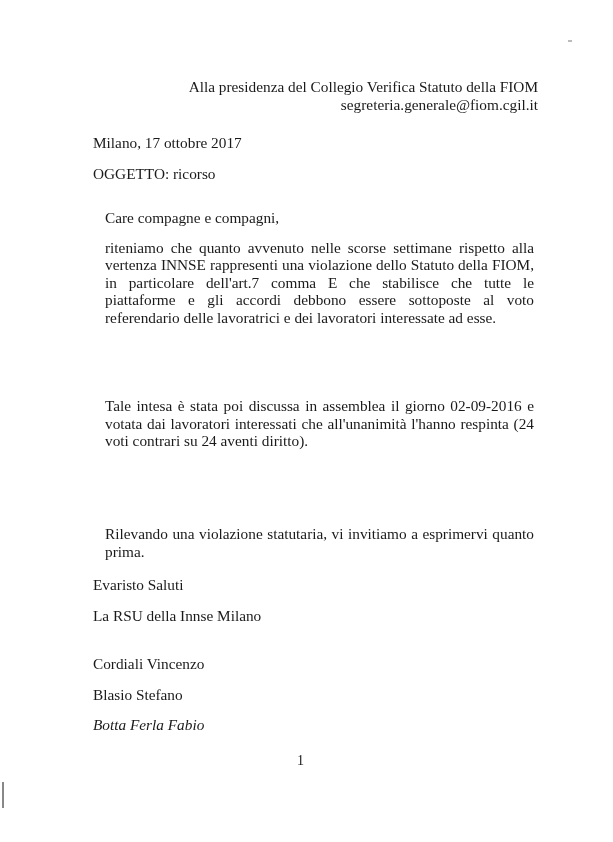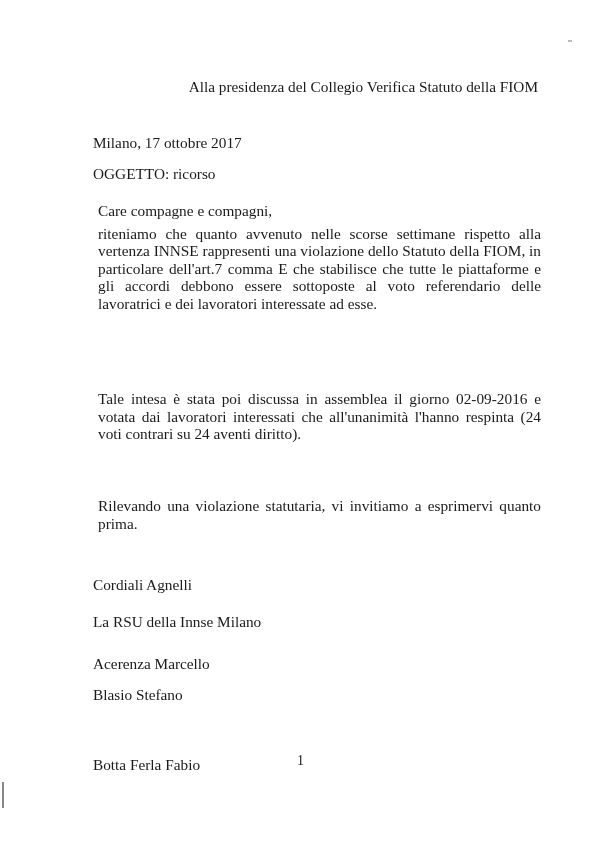--- a/index.html
+++ b/index.html
@@ -35,21 +35,21 @@
       left: 93px;
       white-space: nowrap;
     }
     .para {
       position: absolute;
       left: 93px;
       width: 453px;
       text-align: justify;
     }
     .para p {
-      margin: 5px;
+      margin: 12px;
       text-align: justify;
       text-align-last: left;
     }
     .page-number {
       position: absolute;
       left: 297px;
       top: 752px;
       font-size: 14px;
     }
     .margin-mark {
@@ -71,45 +71,46 @@
   </style>
 </head>
 <body>
 
 <div class="page">
 
   <div class="speck"></div>
 
   <div class="recipient">
     <div>Alla presidenza del Collegio Verifica Statuto della FIOM</div>
+    <div>segreteria.generale@fiom.cgil.it</div>
   </div>
 
   <div class="abs" style="top:134px;">Milano, 17 ottobre 2017</div>
 
   <div class="abs" style="top:165px;text-align:center;">OGGETTO: ricorso</div>
 
   <div class="para" style="top:197px;">
     <p>Care compagne e compagni,</p>
     <p>riteniamo che quanto avvenuto nelle scorse settimane rispetto alla vertenza INNSE rappresenti una violazione dello Statuto della FIOM, in particolare dell'art.7 comma E che stabilisce che tutte le piattaforme e gli accordi debbono essere sottoposte al voto referendario delle lavoratrici e dei lavoratori interessate ad esse.</p>
   </div>
 
 
   <div class="para" style="top:385px;">
     <p>Tale intesa è stata poi discussa in assemblea il giorno 02-09-2016 e votata dai lavoratori interessati che all'unanimità l'hanno respinta (24 voti contrari su 24 aventi diritto).</p>
   </div>
 
 
-  <div class="para" style="top:492px;">
+  <div class="para" style="top:513px;">
     <p>Rilevando una violazione statutaria, vi invitiamo a esprimervi quanto prima.</p>
   </div>
 
-  <div class="abs" style="top:576px;">Cordiali Agnelli</div>
+  <div class="abs" style="top:576px;">Evaristo Saluti</div>
 
-  <div class="abs" style="top:607px;margin-top:6px;">La RSU della Innse Milano</div>
+  <div class="abs" style="top:607px;">La RSU della Innse Milano</div>
 
-  <div class="abs" style="top:655px;">Acerenza Marcello</div>
+  <div class="abs" style="top:655px;">Cordiali Vincenzo</div>
   <div class="abs" style="top:686px;">Blasio Stefano</div>
-  <div class="abs" style="top:756px;">Botta Ferla Fabio</div>
+  <div class="abs" style="top:716px;font-style:italic;">Botta Ferla Fabio</div>
 
   <div class="page-number">1</div>
 
   <div class="margin-mark"></div>
 </div>
 
 </body></html>

